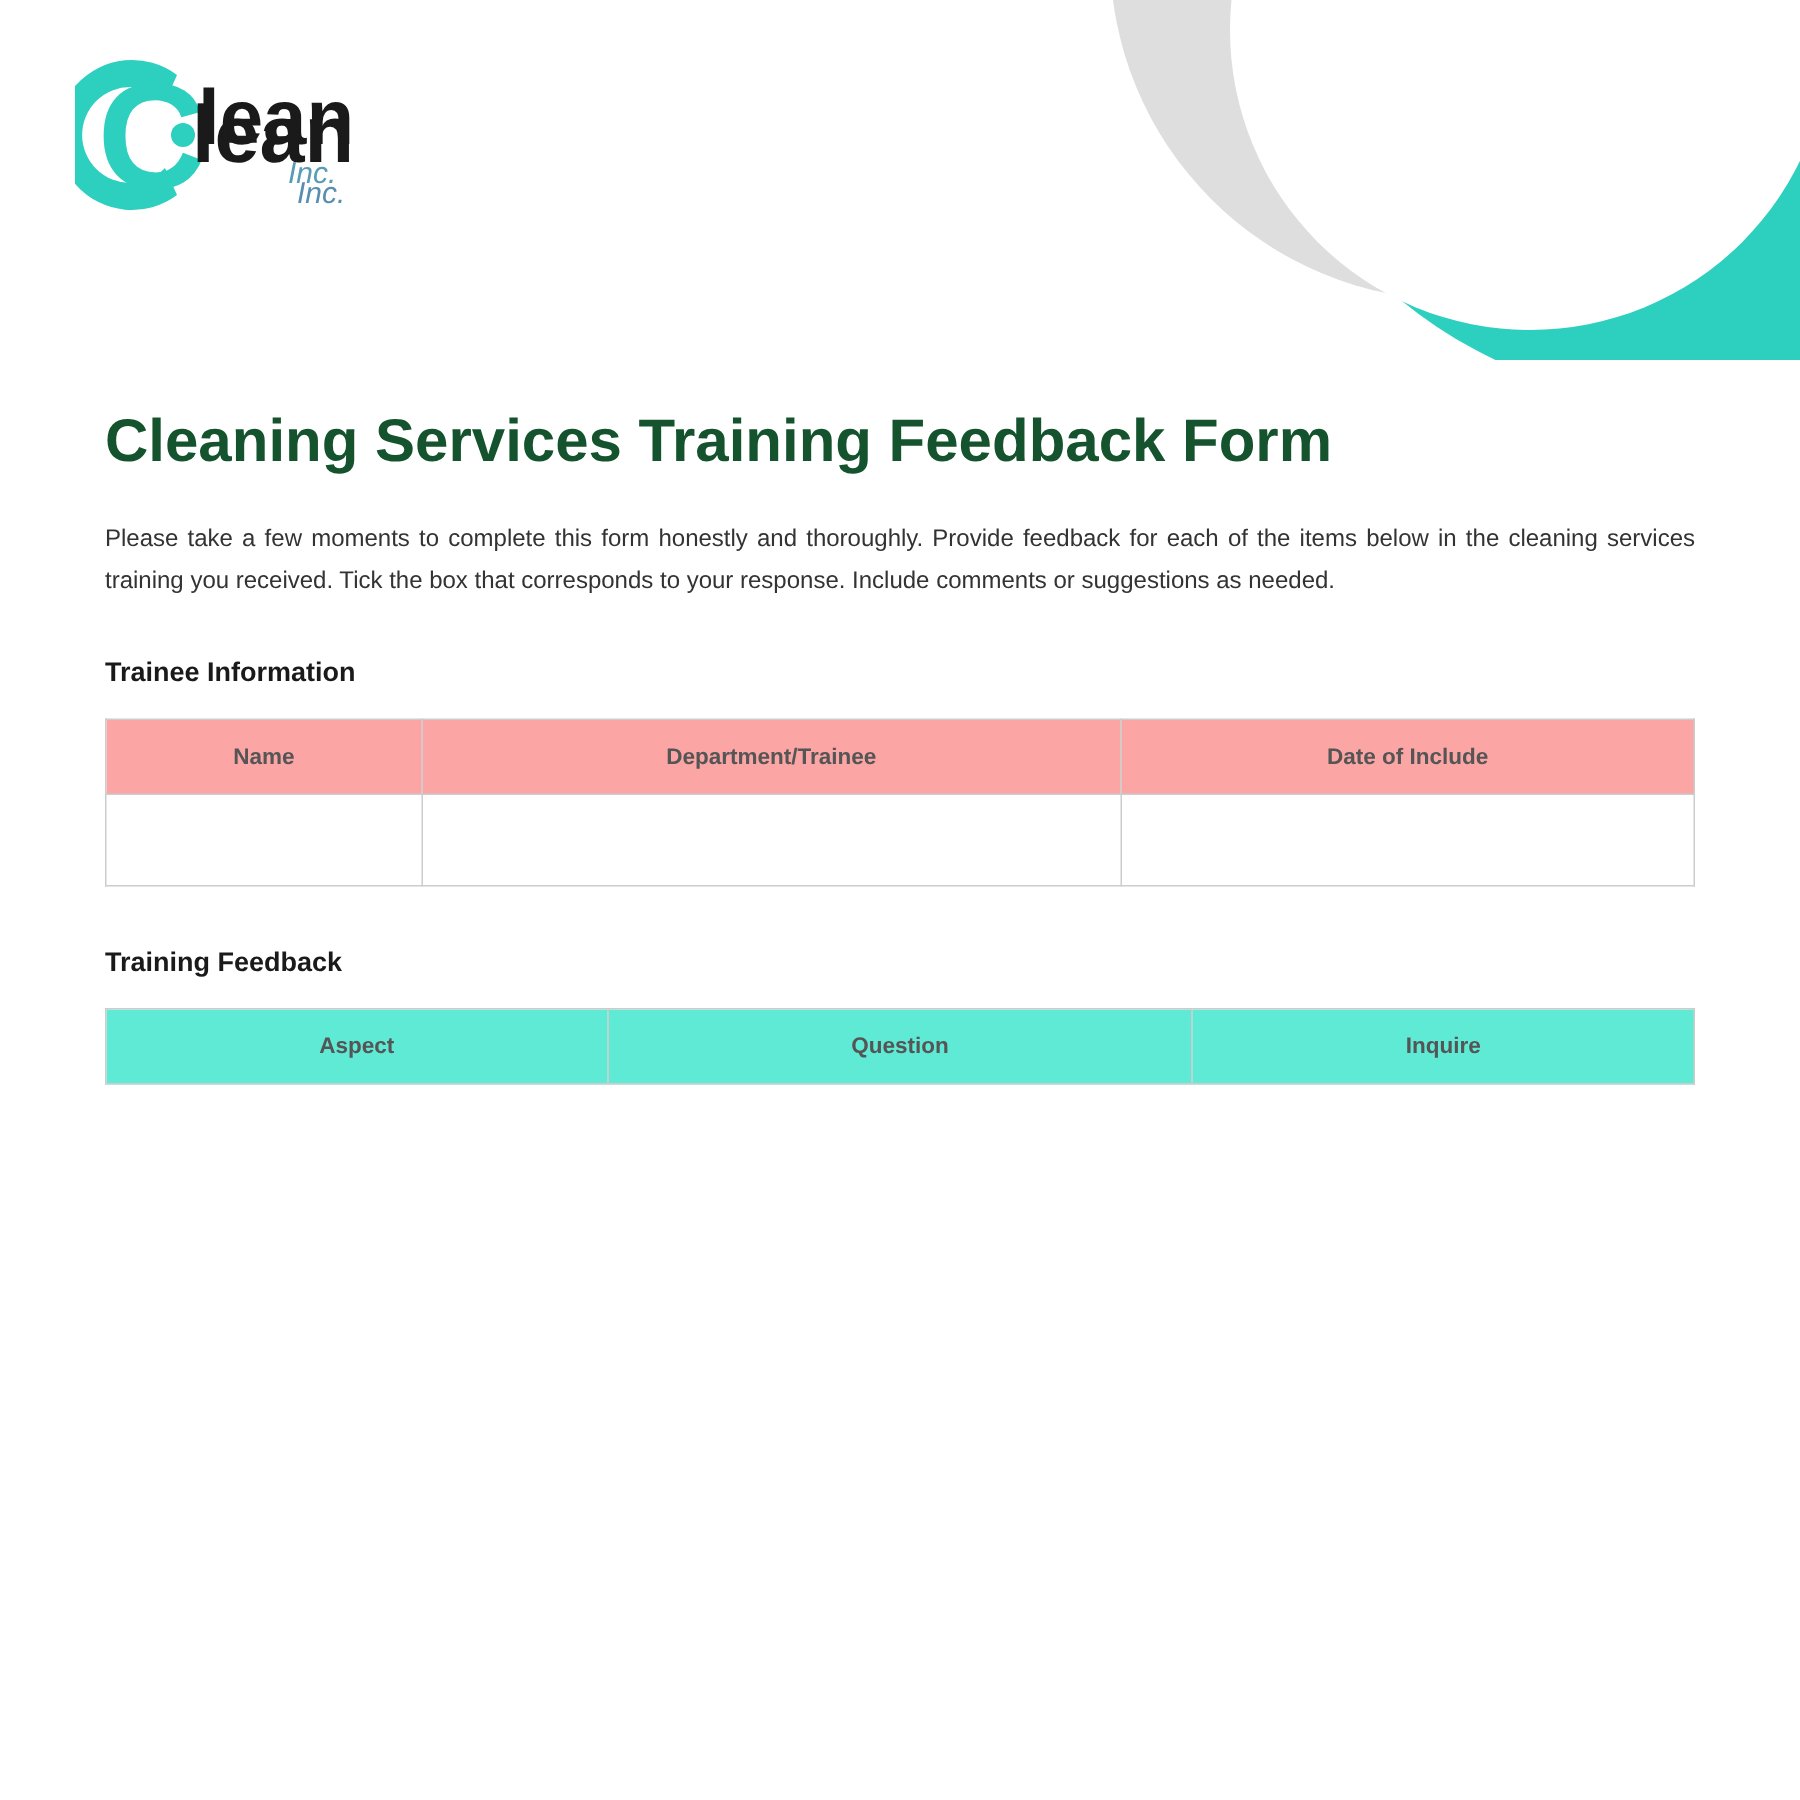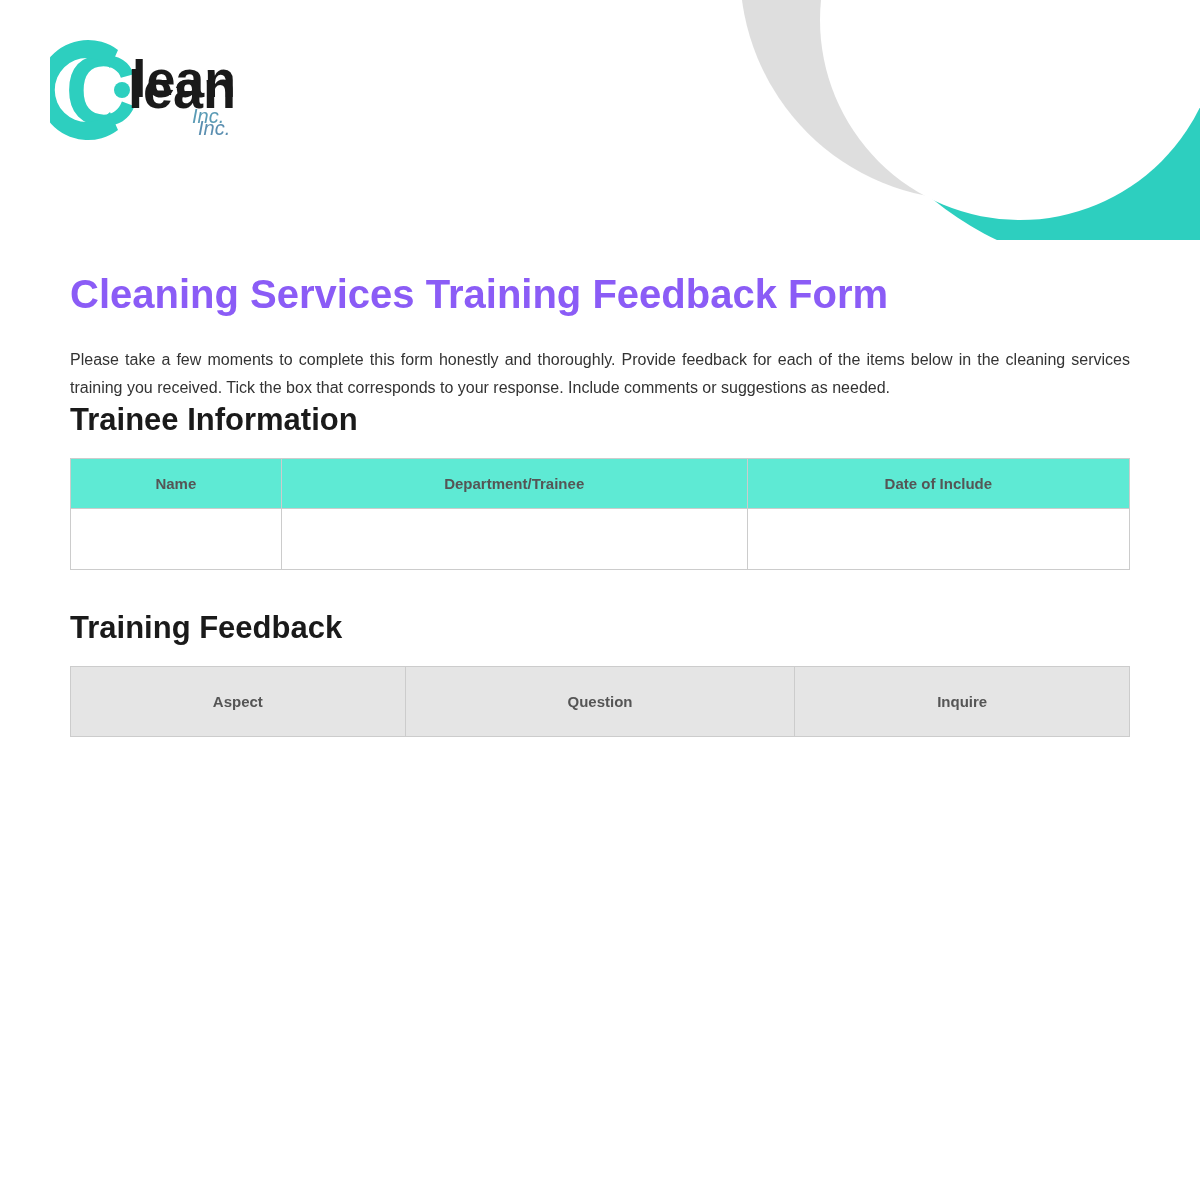--- a/index.html
+++ b/index.html
@@ -68,75 +68,76 @@
     }
 
     
     .main-content {
       padding: 30px 70px 40px 70px;
     }
 
     .form-title {
       font-size: 40px;
       font-weight: 900;
-      color: #8b5cf6;
+      color: #14532d;
       margin-bottom: 28px;
       line-height: 1.2;
     }
 
     .form-description {
       font-size: 16px;
       color: #333333;
       line-height: 1.75;
       text-align: justify;
+      margin-bottom: 36px;
     }
 
     .section-title {
-      font-size: 31px;
+      font-size: 18px;
       font-weight: 900;
       color: #1a1a1a;
       margin-bottom: 20px;
     }
 
     
     .info-table {
       width: 100%;
       border-collapse: collapse;
       margin-bottom: 40px;
       border: 1px solid #cccccc;
     }
 
     .info-table th {
+      background: #fca5a5;
+      color: #555555;
+      font-weight: 600;
+      font-size: 15px;
+      padding: 16px 20px;
+      text-align: center;
+      border: 1px solid #cccccc;
+    }
+
+    .info-table td {
+      padding: 30px 20px;
+      border: 1px solid #cccccc;
+      background: #ffffff;
+    }
+
+    .feedback-table {
+      width: 100%;
+      border-collapse: collapse;
+      border: 1px solid #cccccc;
+    }
+
+    .feedback-table th {
       background: #5eead4;
       color: #555555;
       font-weight: 600;
       font-size: 15px;
       padding: 16px 20px;
-      text-align: center;
-      border: 1px solid #cccccc;
-    }
-
-    .info-table td {
-      padding: 30px 20px;
-      border: 1px solid #cccccc;
-      background: #ffffff;
-    }
-
-    .feedback-table {
-      width: 100%;
-      border-collapse: collapse;
-      border: 1px solid #cccccc;
-    }
-
-    .feedback-table th {
-      background: #e5e5e5;
-      color: #555555;
-      font-weight: 600;
-      font-size: 15px;
-      padding: 26px 20px;
       text-align: center;
       border: 1px solid #cccccc;
     }
   </style>
 </head>
 <body>
 
 <div class="header">
 
   <div class="header-bg-shapes">

